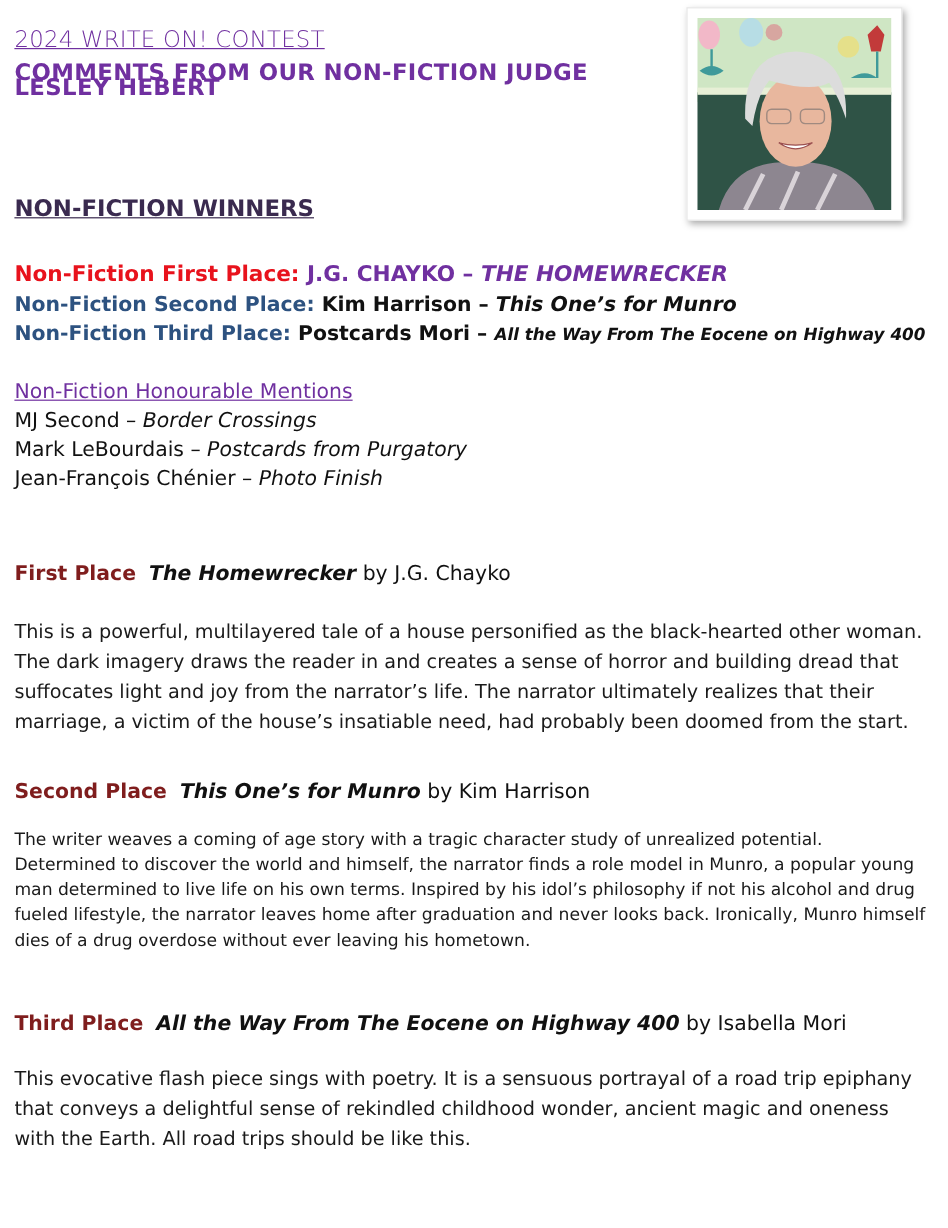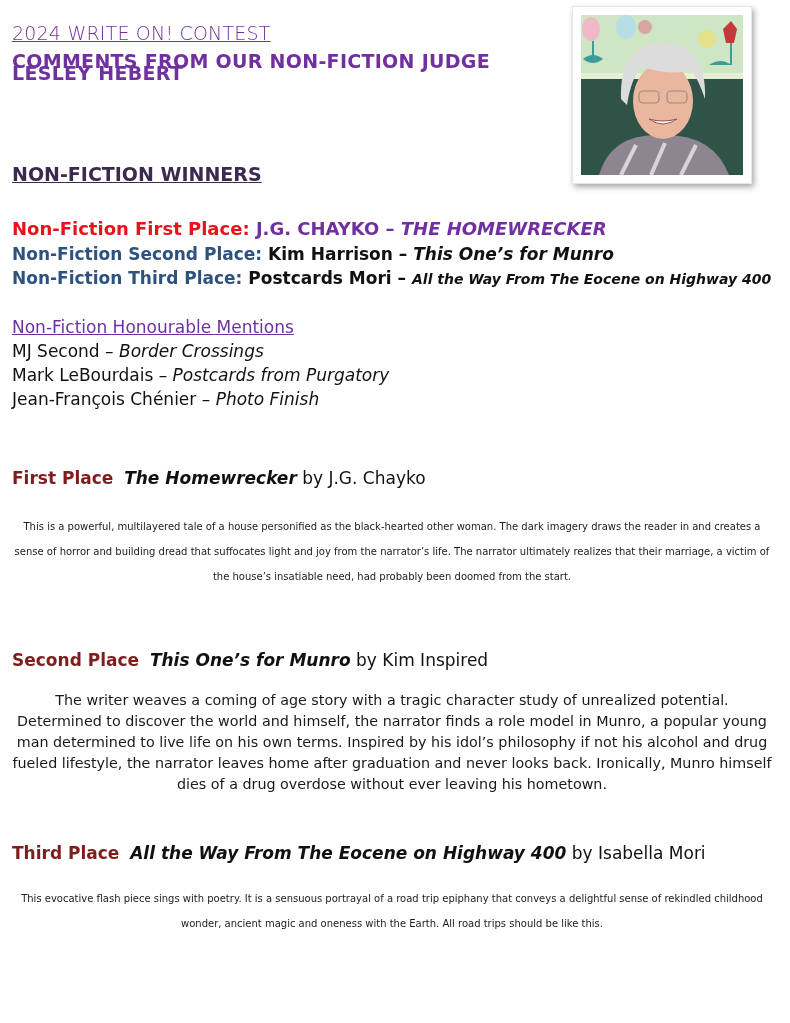--- a/index.html
+++ b/index.html
@@ -1,18 +1,18 @@
 <!DOCTYPE html>
 <html><head>
 <meta charset="utf-8">
 <style>
   html, body { margin: 0; padding: 0; background: #ffffff; }
   body { width: 790px; height: 1023px; position: relative; overflow: hidden;
          font-family: "DejaVu Sans", sans-serif; color: #111; }
-  .abs { position: absolute; text-align: center; }
+  .abs { position: absolute; }
   .contest-title { left: 12px; top: 22px; font-size: 19px; color: #7030a0;
                    text-decoration: underline; letter-spacing: 0.2px; font-weight: 300; }
   .judge-line { left: 12px; font-size: 19px; font-weight: bold; color: #7030a0; letter-spacing: 0.3px; }
   .judge-line.l1 { top: 50px; }
   .judge-line.l2 { top: 62px; }
   .winners-heading { left: 12px; top: 163px; font-size: 19px; font-weight: bold; color: #3a2a4f;
                      text-decoration: underline; }
   .photo-frame { left: 572px; top: 6px; width: 178px; height: 176px; background: #fff;
                  box-shadow: 2px 3px 6px rgba(0,0,0,0.35); border: 1px solid #e6e6e6; }
   .photo { position: absolute; left: 8px; top: 8px; width: 162px; height: 160px; overflow: hidden; }
@@ -27,21 +27,21 @@
   .it { font-style: italic; }
   .small-it { font-size: 14px; font-style: italic; }
   .hm-heading { left: 12px; top: 317px; font-size: 17px; font-weight: normal; color: #7030a0; text-decoration: underline; }
   .hm-item { left: 12px; font-size: 17px; color: #111; }
   .hm-item.h1 { top: 341px; } .hm-item.h2 { top: 365px; } .hm-item.h3 { top: 389px; }
   .place-head { left: 12px; font-size: 17px; white-space: nowrap; }
   .place-head .lab { font-weight: bold; color: #7f1d1d; }
   .place-head .ttl { font-weight: bold; font-style: italic; color: #111; }
   .place-head .by { color: #111; }
   .ph1 { top: 468px; } .ph2 { top: 650px; } .ph3 { top: 843px; }
-  .para { left: 12px; width: 760px; font-size: 10px; color: #1a1a1a; }
+  .para { left: 12px; width: 760px; font-size: 16px; color: #1a1a1a; }
   .p1 { top: 514px; line-height: 25px; }
   .p2 { top: 690px; line-height: 21px; font-size: 14.3px; }
   .p3 { top: 886px; line-height: 25px; }
 </style>
 </head>
 <body>
 
 <div class="abs contest-title">2024 WRITE ON! CONTEST</div>
 <div class="abs judge-line l1">COMMENTS FROM OUR NON-FICTION JUDGE</div>
 <div class="abs judge-line l2">LESLEY HEBERT</div>
@@ -101,21 +101,21 @@
 <div class="abs place-head ph1">
   <span class="lab">First Place</span>&nbsp;
   <span class="ttl">The Homewrecker</span>
   <span class="by">by J.G. Chayko</span>
 </div>
 <div class="abs para p1">This is a powerful, multilayered tale of a house personified as the black-hearted other woman. The dark imagery draws the reader in and creates a sense of horror and building dread that suffocates light and joy from the narrator’s life. The narrator ultimately realizes that their marriage, a victim of the house’s insatiable need, had probably been doomed from the start.</div>
 
 <div class="abs place-head ph2">
   <span class="lab">Second Place</span>&nbsp;
   <span class="ttl">This One’s for Munro</span>
-  <span class="by">by Kim Inspired</span>
+  <span class="by">by Kim Harrison</span>
 </div>
 <div class="abs para p2">The writer weaves a coming of age story with a tragic character study of unrealized potential. Determined to discover the world and himself, the narrator finds a role model in Munro, a popular young man determined to live life on his own terms. Inspired by his idol’s philosophy if not his alcohol and drug fueled lifestyle, the narrator leaves home after graduation and never looks back. Ironically, Munro himself dies of a drug overdose without ever leaving his hometown.</div>
 
 <div class="abs place-head ph3">
   <span class="lab">Third Place</span>&nbsp;
   <span class="ttl">All the Way From The Eocene on Highway 400</span>
   <span class="by">by Isabella Mori</span>
 </div>
 <div class="abs para p3">This evocative flash piece sings with poetry. It is a sensuous portrayal of a road trip epiphany that conveys a delightful sense of rekindled childhood wonder, ancient magic and oneness with the Earth. All road trips should be like this.</div>
 

